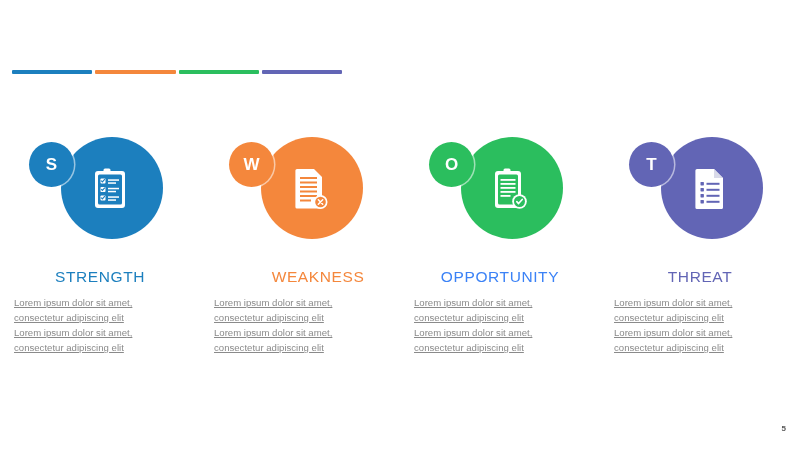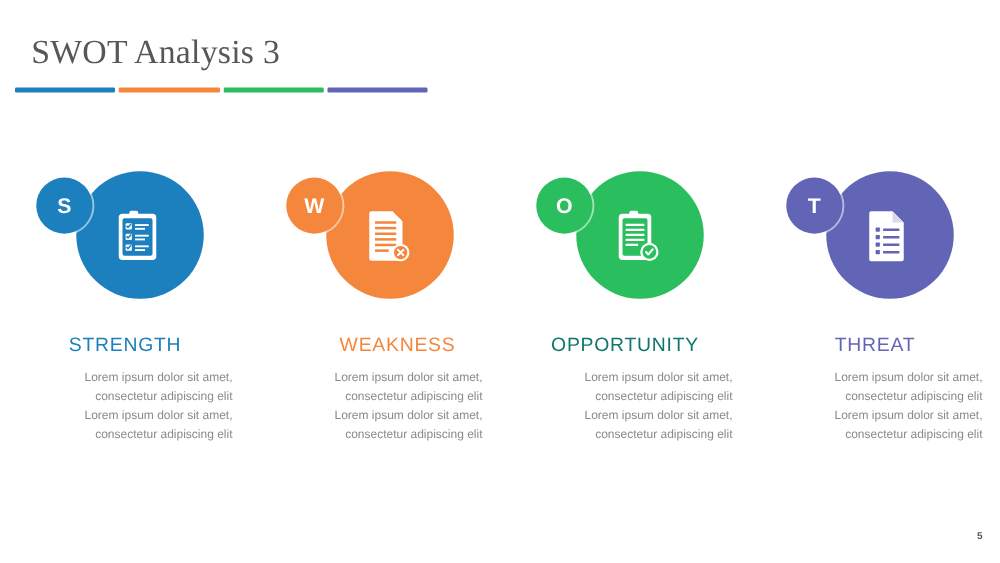--- a/index.html
+++ b/index.html
@@ -112,45 +112,45 @@
     margin-top: 22px;
     font-size: 15.5px;
     font-weight: 400;
     letter-spacing: 0.6px;
     text-align: center;
     font-family: "Liberation Sans", sans-serif;
   }
   .body-text {
     margin-top: 9px;
     width: 172px;
-    text-align: right;
+    text-align: left;
     font-size: 9.6px;
     line-height: 15px;
     color: #8a8a8a;
     font-family: "Liberation Sans", sans-serif;
+    text-decoration: underline;
   }
   .body-text span { display: block; }
 
   
   .page-no {
     position: absolute;
     right: 14px;
     bottom: 17px;
     font-size: 8px;
     font-weight: bold;
     color: #595959;
     font-family: "Liberation Sans", sans-serif;
   }
 </style>
 </head>
 <body>
 
 <div class="slide">
 
-  <div class="title">SWOT Analysis 3</div>
 
   <div class="rule">
     <div class="rule-seg" style="background: rgb(28, 127, 190);"></div>
     <div class="rule-seg" style="background: rgb(244, 135, 60);"></div>
     <div class="rule-seg" style="background: rgb(43, 190, 94);"></div>
     <div class="rule-seg" style="background: rgb(98, 101, 181);"></div>
   </div>
 
   <div class="columns">
 
@@ -228,21 +228,21 @@
             <rect x="6.5" y="15" width="15" height="1.8" fill="#fff"></rect>
             <rect x="6.5" y="19" width="15" height="1.8" fill="#fff"></rect>
             <rect x="6.5" y="23" width="15" height="1.8" fill="#fff"></rect>
             <rect x="6.5" y="27" width="10" height="1.8" fill="#fff"></rect>
             <circle cx="25.5" cy="33.5" r="7.3" fill="#fff"></circle>
             <circle cx="25.5" cy="33.5" r="5.5" fill="#2BBE5E"></circle>
             <path d="M22.8 33.6 L24.6 35.6 L28.2 31.4" stroke="#fff" stroke-width="1.6" fill="none" stroke-linecap="round" stroke-linejoin="round"></path>
           </svg>
         </div>
       </div>
-      <div class="heading" style="color: #0f766e; text-align: right;">OPPORTUNITY</div>
+      <div class="heading" style="color: #3b82f6; text-align: right;">OPPORTUNITY</div>
       <div class="body-text">
         <span>Lorem ipsum dolor sit amet,</span>
         <span>consectetur adipiscing elit</span>
         <span>Lorem ipsum dolor sit amet,</span>
         <span>consectetur adipiscing elit</span>
       </div>
     </div>
 
     <div class="col">
       <div class="circle-wrap">

